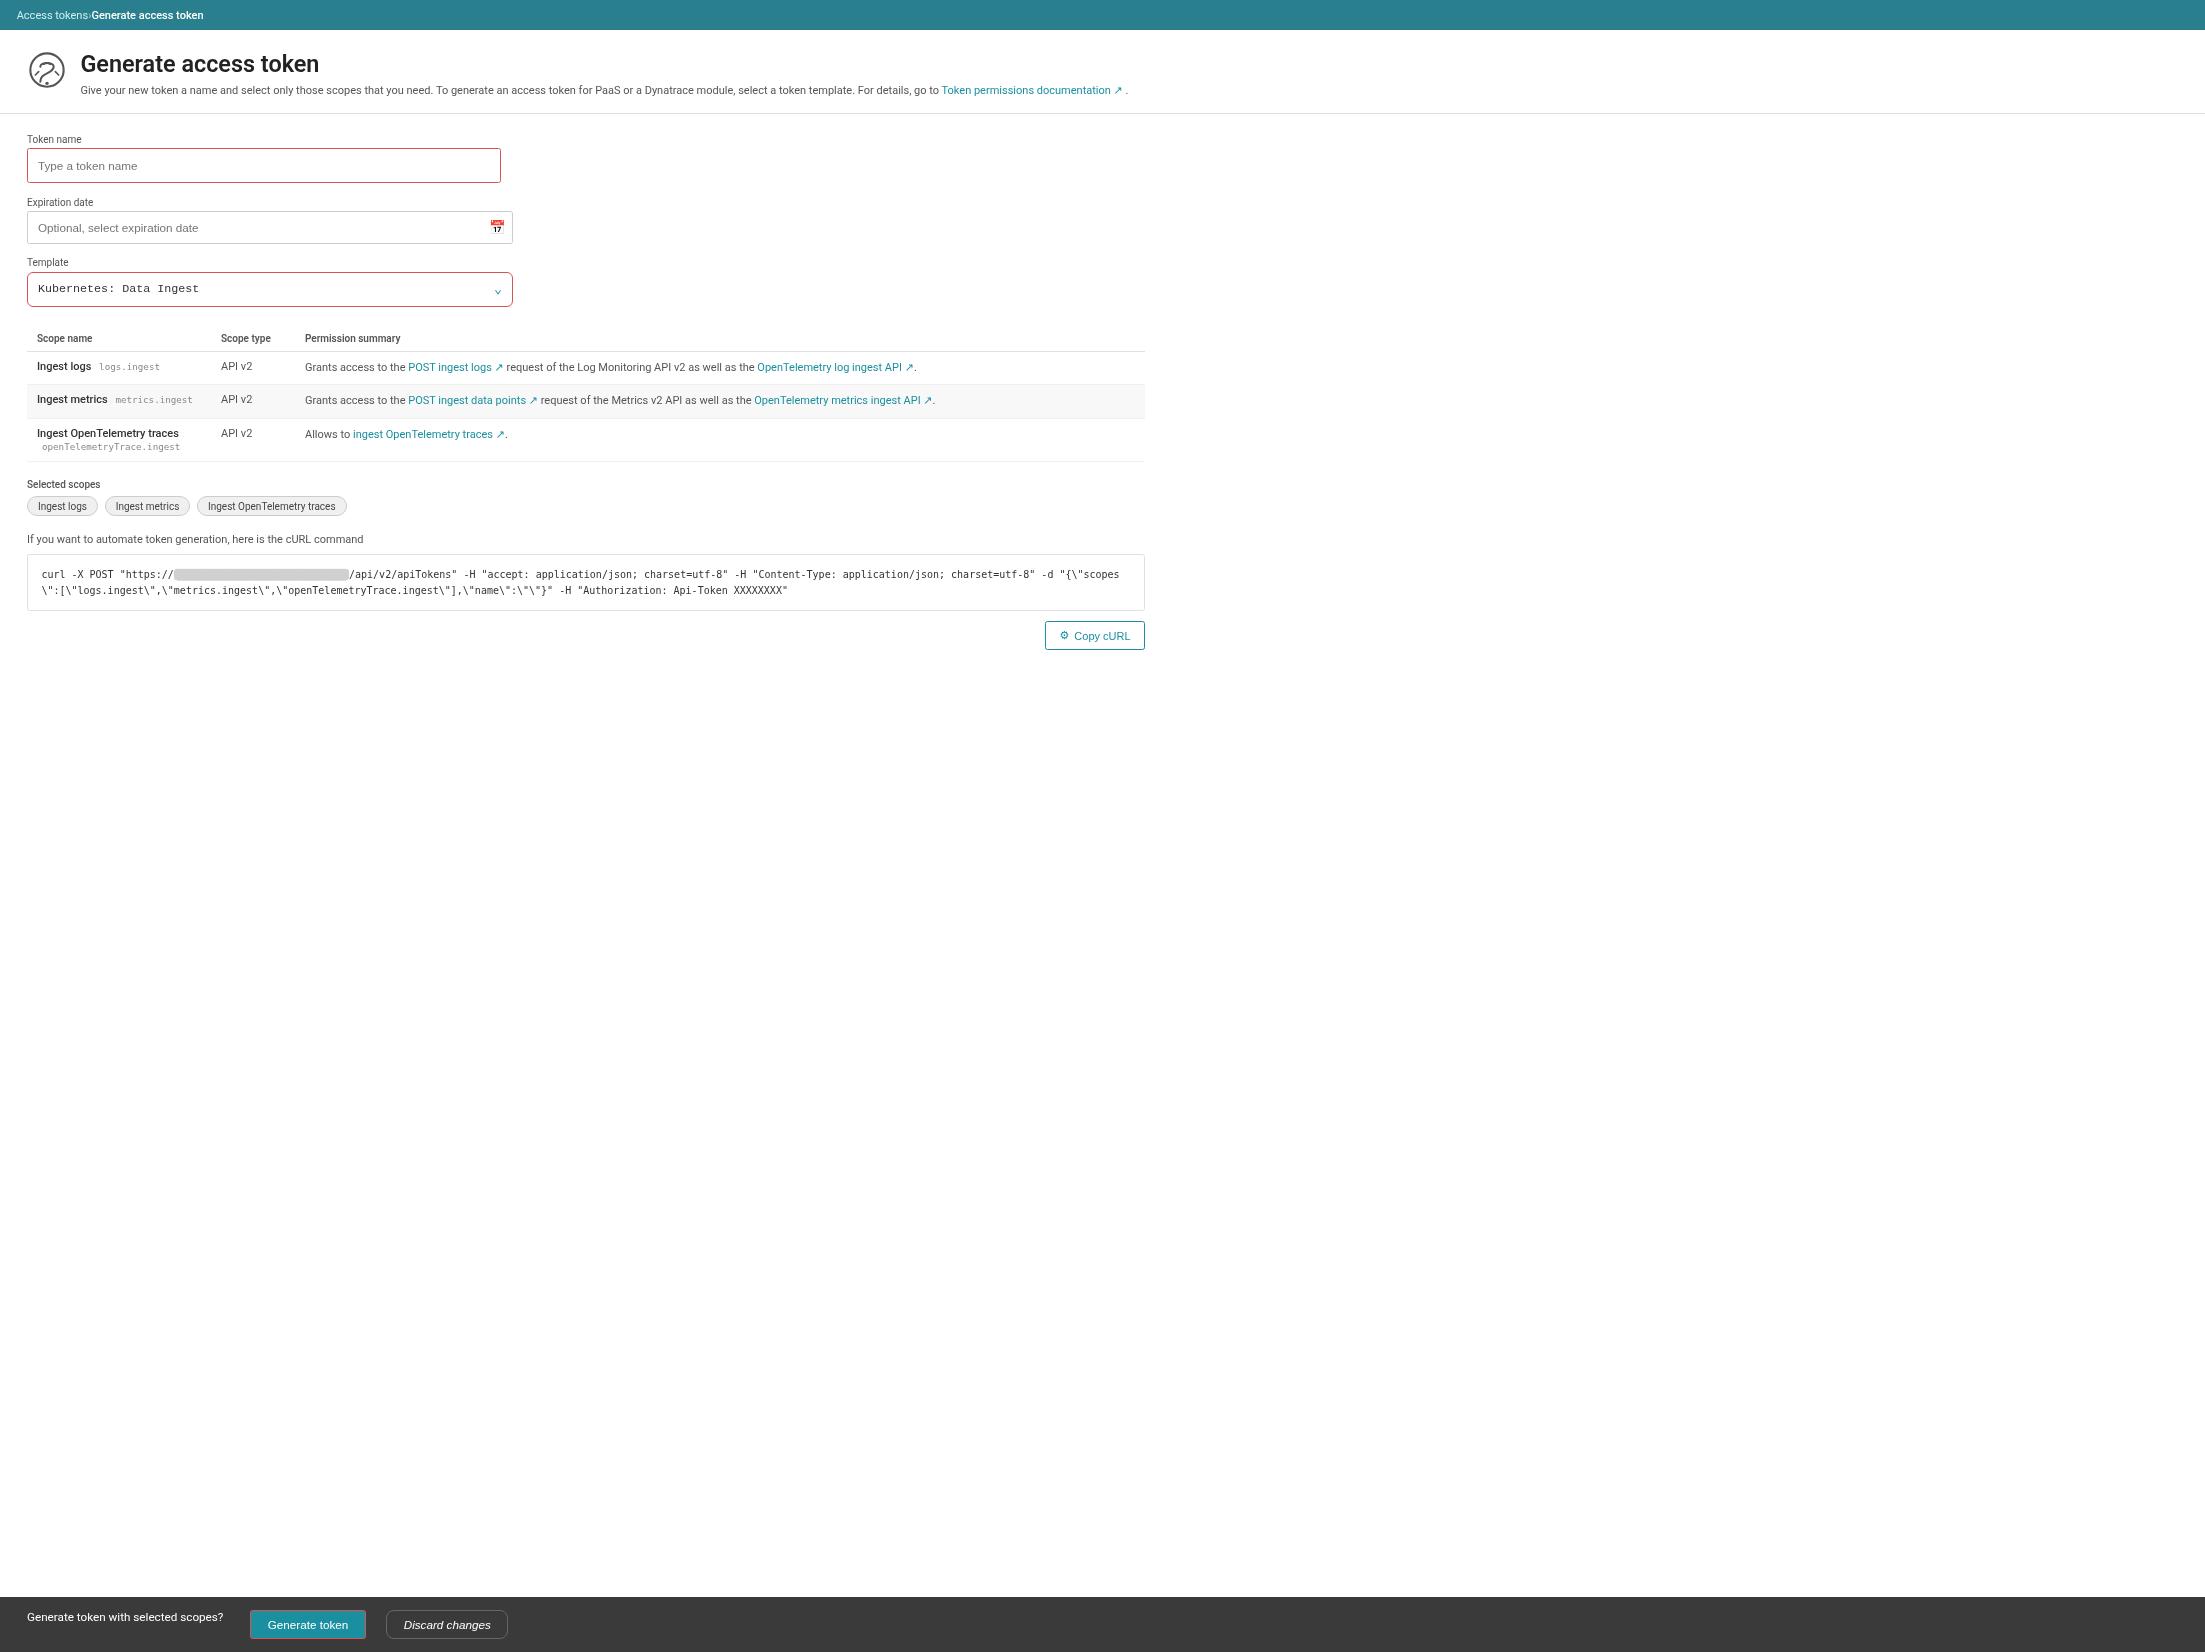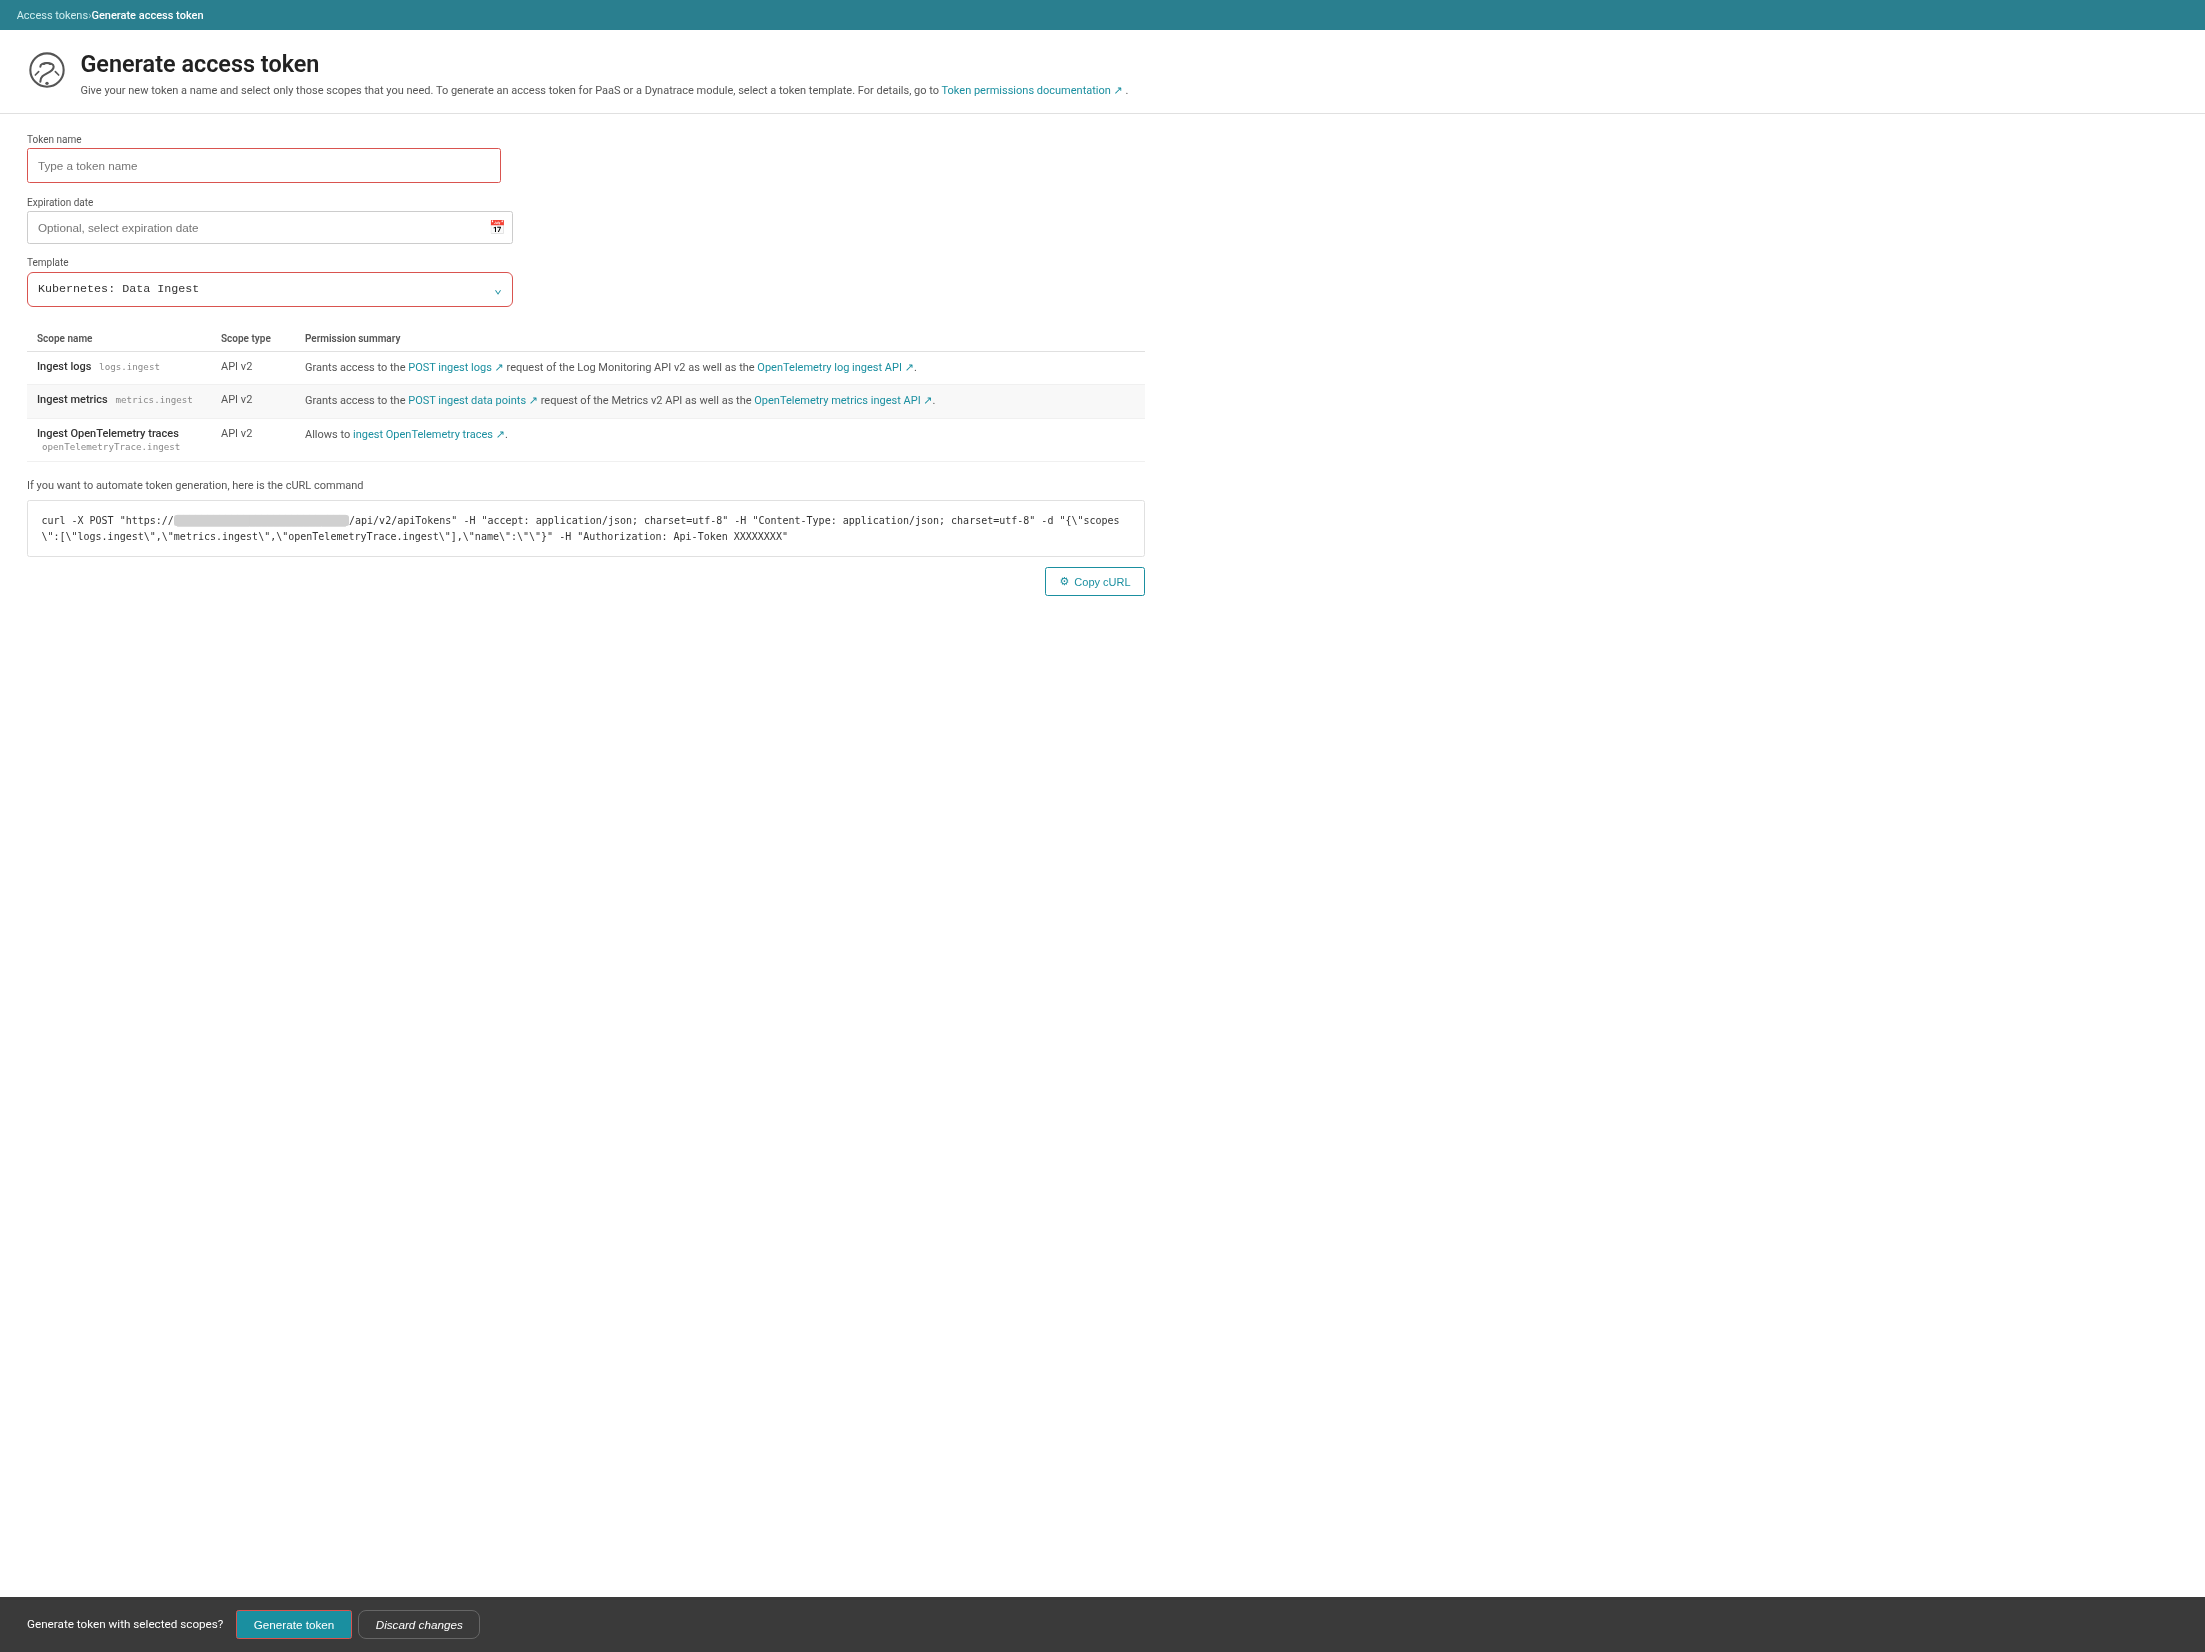--- a/index.html
+++ b/index.html
@@ -254,22 +254,22 @@
 
     
     .bottom-bar {
       position: fixed;
       bottom: 0;
       left: 0;
       right: 0;
       background: #3a3a3a;
       padding: 13.4px 27px;
       display: flex;
-      align-items: center;
-      gap: 6px;
+      align-items: flex-start;
+      gap: 20px;
     }
     .bottom-bar-label {
       color: #fff;
       font-size: 11.7px;
       margin-right: 6.7px;
     }
     .generate-token-btn {
       background: #1a8fa0;
       color: #fff;
       border: 1.7px solid #d9534f;
@@ -405,20 +405,28 @@
           <td class="scope-type">API v2</td>
           <td class="permission-text">
             Allows to 
             <a href="#">ingest OpenTelemetry traces ↗</a>.
           </td>
         </tr>
       </tbody>
     </table>
   </div>
 
+  <div class="selected-scopes-section">
+    <div class="selected-scopes-label">Selected scopes</div>
+    <div class="scope-tags">
+      <span class="scope-tag">Ingest logs</span>
+      <span class="scope-tag">Ingest metrics</span>
+      <span class="scope-tag">Ingest OpenTelemetry traces</span>
+    </div>
+  </div>
 
   <div class="curl-section">
     <p class="curl-info-text">If you want to automate token generation, here is the cURL command</p>
     <div class="curl-box">
       <span>curl -X POST "https://</span><span class="curl-redacted">████████████████████████████</span><span>/api/v2/apiTokens" -H "accept: application/json; charset=utf-8" -H "Content-Type: application/json; charset=utf-8" -d "{\"scopes\":[\"logs.ingest\",\"metrics.ingest\",\"openTelemetryTrace.ingest\"],\"name\":\"\"}" -H "Authorization: Api-Token XXXXXXXX"</span>
     </div>
     <div class="copy-curl-row">
       <button class="copy-curl-btn">
         <span>⚙</span>
         <span>Copy cURL</span>

